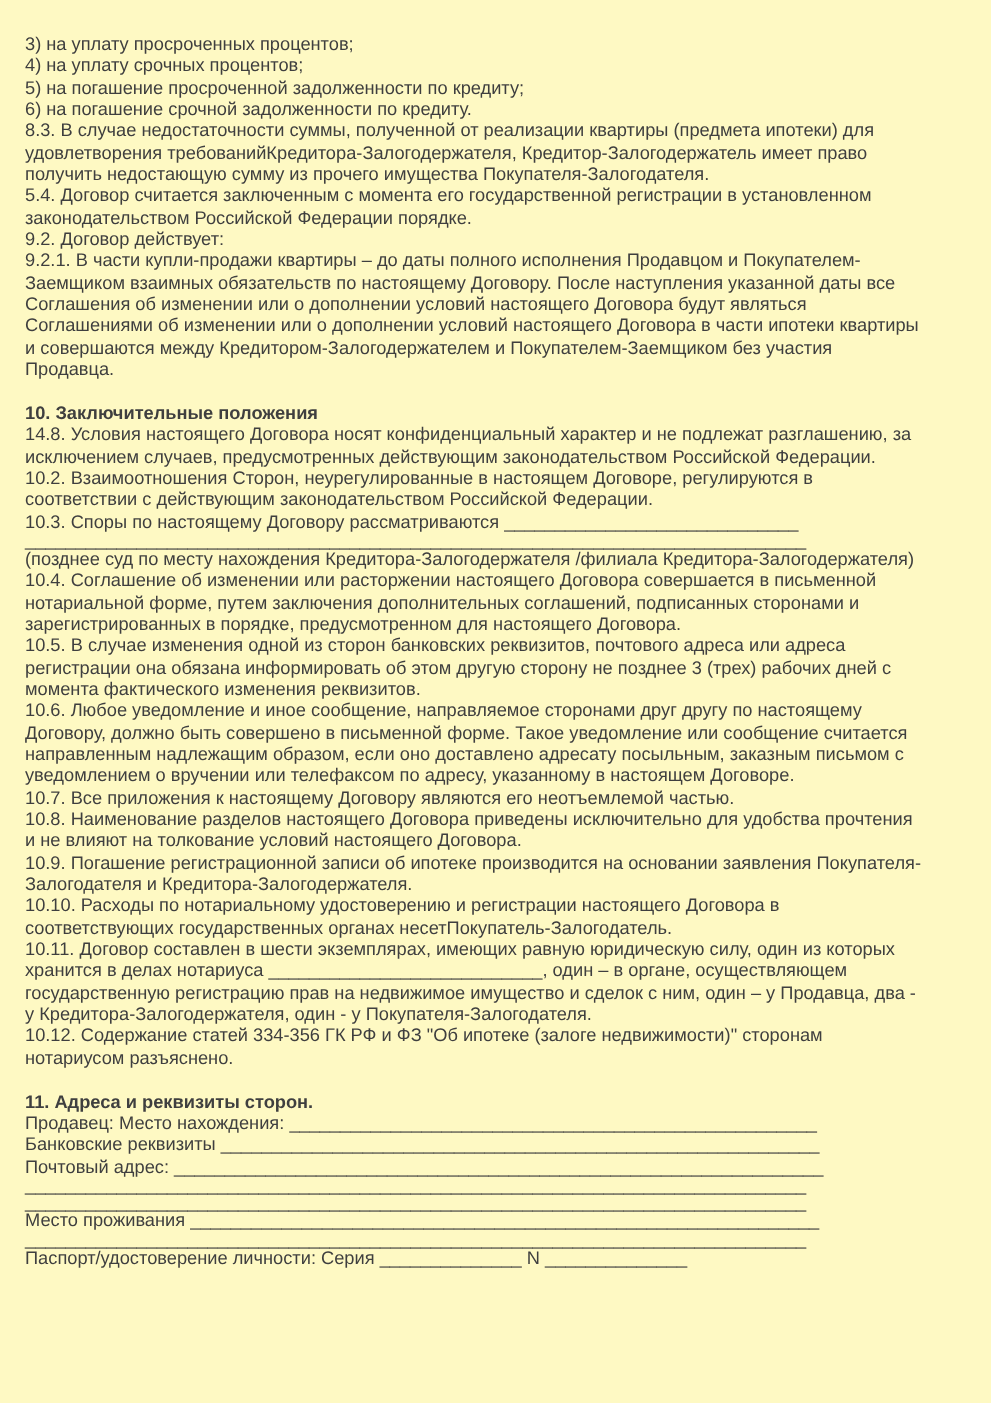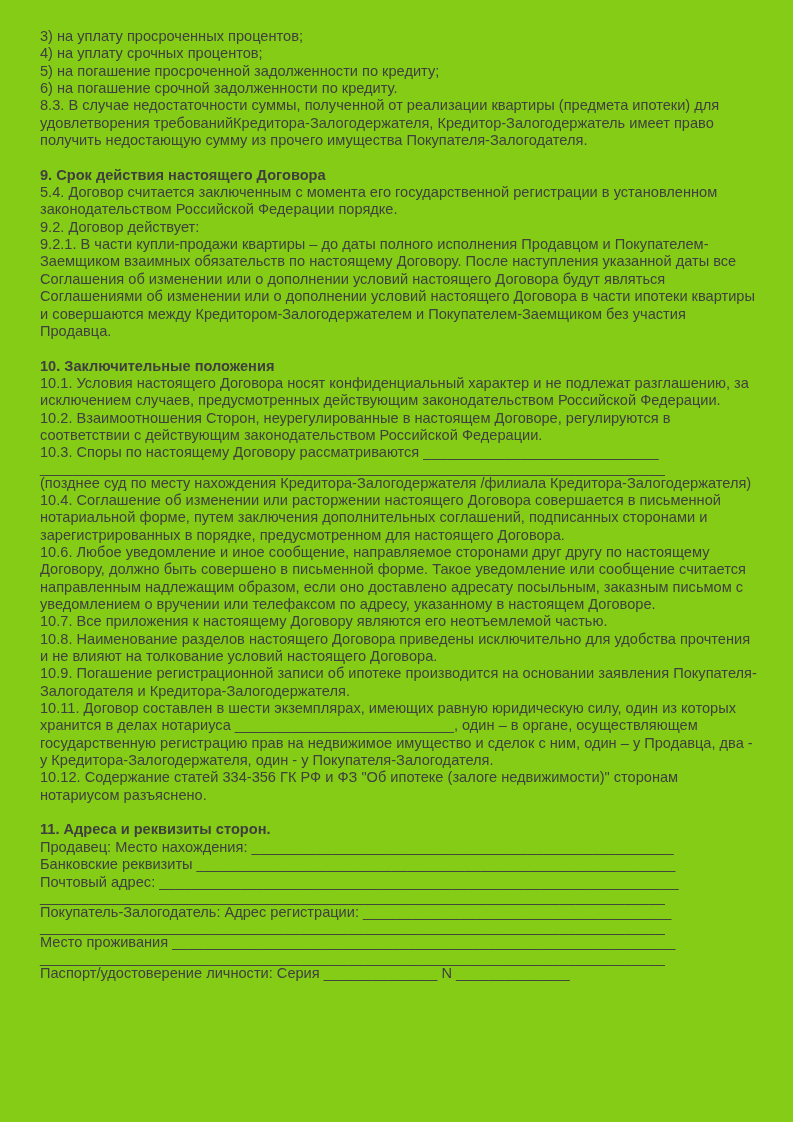--- a/index.html
+++ b/index.html
@@ -9,22 +9,22 @@
   }
   body {
     width: 793px;
     height: 1122px;
     overflow: hidden;
   }
   .page {
     box-sizing: border-box;
     width: 793px;
     height: 1122px;
-    padding: 28px 18px 0 40px;
-    background: #84cc16;
+    padding: 28px 18px 0 20px;
+    background: #fef9c3;
   }
   .page p {
     margin: 0;
     font-family: "Liberation Sans", "DejaVu Sans", sans-serif;
     font-size: 14.6px;
     line-height: 17.35px;
     color: #3f3f3f;
     white-space: pre;
     letter-spacing: 0;
   }
@@ -42,59 +42,62 @@
 <body>
 
 <div class="page">
   <p>3) на уплату просроченных процентов;
 4) на уплату срочных процентов;
 5) на погашение просроченной задолженности по кредиту;
 6) на погашение срочной задолженности по кредиту.</p>
   <p>8.3. В случае недостаточности суммы, полученной от реализации квартиры (предмета ипотеки) для
 удовлетворения требованийКредитора-Залогодержателя, Кредитор-Залогодержатель имеет право
 получить недостающую сумму из прочего имущества Покупателя-Залогодателя.</p>
-  <p class="h">9. Срок действия настоящего Договора</p>
   <p>5.4. Договор считается заключенным с момента его государственной регистрации в установленном
 законодательством Российской Федерации порядке.</p>
   <p>9.2. Договор действует:</p>
   <p>9.2.1. В части купли-продажи квартиры – до даты полного исполнения Продавцом и Покупателем-
 Заемщиком взаимных обязательств по настоящему Договору. После наступления указанной даты все
 Соглашения об изменении или о дополнении условий настоящего Договора будут являться
 Соглашениями об изменении или о дополнении условий настоящего Договора в части ипотеки квартиры
 и совершаются между Кредитором-Залогодержателем и Покупателем-Заемщиком без участия
 Продавца.</p>
   <p class="h">10. Заключительные положения</p>
-  <p>10.1. Условия настоящего Договора носят конфиденциальный характер и не подлежат разглашению, за
+  <p>14.8. Условия настоящего Договора носят конфиденциальный характер и не подлежат разглашению, за
 исключением случаев, предусмотренных действующим законодательством Российской Федерации.</p>
   <p>10.2. Взаимоотношения Сторон, неурегулированные в настоящем Договоре, регулируются в
 соответствии с действующим законодательством Российской Федерации.</p>
   <p>10.3. Споры по настоящему Договору рассматриваются _____________________________</p>
   <p class="fill">_____________________________________________________________________________</p>
   <p>(позднее суд по месту нахождения Кредитора-Залогодержателя /филиала Кредитора-Залогодержателя)</p>
   <p>10.4. Соглашение об изменении или расторжении настоящего Договора совершается в письменной
 нотариальной форме, путем заключения дополнительных соглашений, подписанных сторонами и
 зарегистрированных в порядке, предусмотренном для настоящего Договора.</p>
+  <p>10.5. В случае изменения одной из сторон банковских реквизитов, почтового адреса или адреса
+регистрации она обязана информировать об этом другую сторону не позднее 3 (трех) рабочих дней с
+момента фактического изменения реквизитов.</p>
   <p>10.6. Любое уведомление и иное сообщение, направляемое сторонами друг другу по настоящему
 Договору, должно быть совершено в письменной форме. Такое уведомление или сообщение считается
 направленным надлежащим образом, если оно доставлено адресату посыльным, заказным письмом с
 уведомлением о вручении или телефаксом по адресу, указанному в настоящем Договоре.</p>
   <p>10.7. Все приложения к настоящему Договору являются его неотъемлемой частью.</p>
   <p>10.8. Наименование разделов настоящего Договора приведены исключительно для удобства прочтения
 и не влияют на толкование условий настоящего Договора.</p>
   <p>10.9. Погашение регистрационной записи об ипотеке производится на основании заявления Покупателя-
 Залогодателя и Кредитора-Залогодержателя.</p>
+  <p>10.10. Расходы по нотариальному удостоверению и регистрации настоящего Договора в
+соответствующих государственных органах несетПокупатель-Залогодатель.</p>
   <p>10.11. Договор составлен в шести экземплярах, имеющих равную юридическую силу, один из которых
 хранится в делах нотариуса ___________________________, один – в органе, осуществляющем
 государственную регистрацию прав на недвижимое имущество и сделок с ним, один – у Продавца, два -
 у Кредитора-Залогодержателя, один - у Покупателя-Залогодателя.</p>
   <p>10.12. Содержание статей 334-356 ГК РФ и ФЗ "Об ипотеке (залоге недвижимости)" сторонам
 нотариусом разъяснено.</p>
   <p class="h">11. Адреса и реквизиты сторон.</p>
   <p>Продавец: Место нахождения: ____________________________________________________</p>
   <p>Банковские реквизиты ___________________________________________________________</p>
   <p>Почтовый адрес: ________________________________________________________________</p>
   <p class="fill">_____________________________________________________________________________</p>
-  <p>Покупатель-Залогодатель: Адрес регистрации: ______________________________________</p>
   <p class="fill">_____________________________________________________________________________</p>
   <p>Место проживания ______________________________________________________________</p>
   <p class="fill">_____________________________________________________________________________</p>
   <p>Паспорт/удостоверение личности: Серия ______________ N ______________</p>
 </div>
 
 </body></html>

